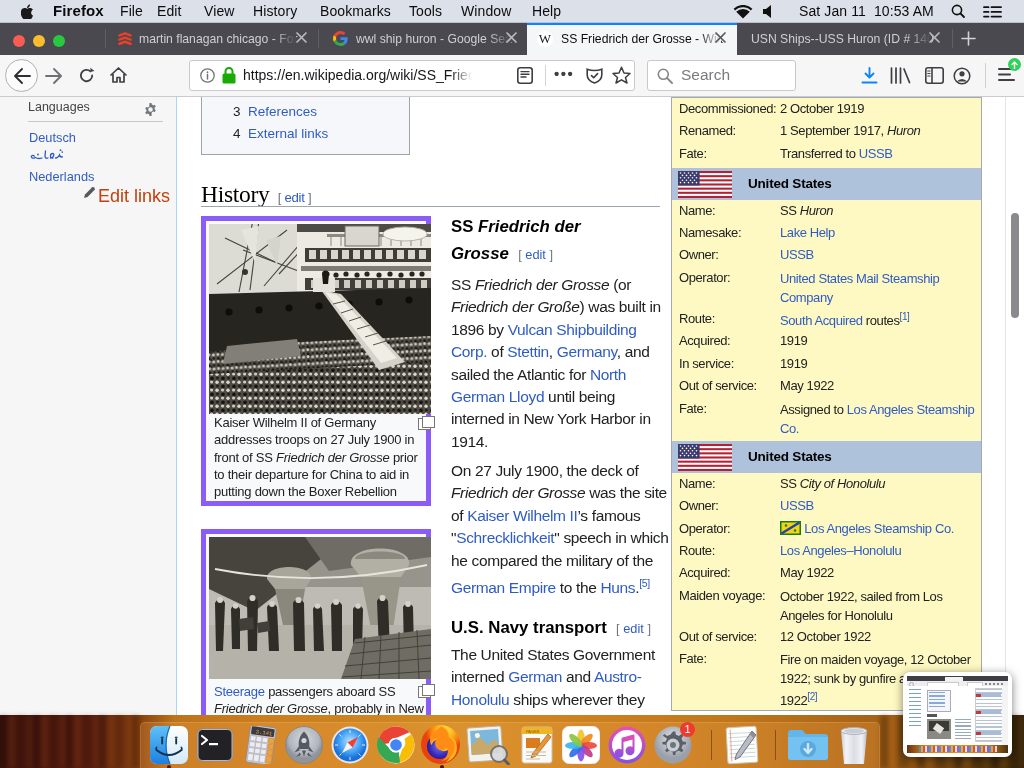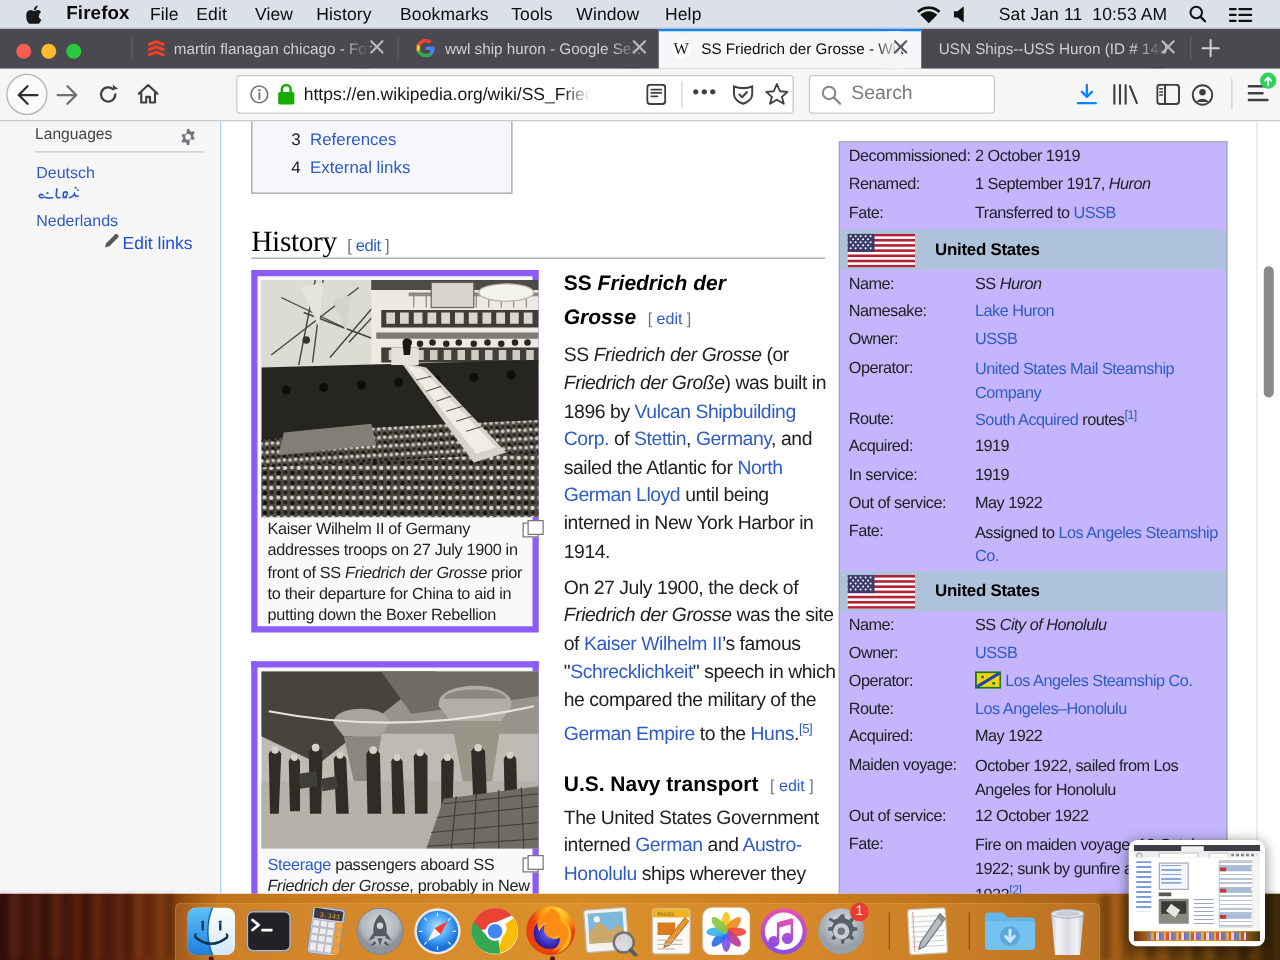--- a/index.html
+++ b/index.html
@@ -30,22 +30,22 @@
   #toc{position:absolute;left:201px;top:-8px;width:209px;height:67px;
      background:#f5f7fb;border:1px solid #9ea3aa;box-sizing:border-box;}
   .h2line{position:absolute;left:201px;top:110px;width:459px;height:1px;background:#9ca4ac;}
   .thumb{position:absolute;left:201px;width:230px;background:#f8f9fa;border:5px solid #8b5cf6;box-sizing:border-box;}
   .thumbimg{position:absolute;left:3px;top:3px;width:222px;overflow:hidden;}
   .cap{position:absolute;left:8px;font-size:13px;letter-spacing:-0.25px;line-height:17.3px;color:#222;white-space:nowrap;}
   .txt{position:absolute;left:0;font-size:15.5px;letter-spacing:-0.35px;line-height:22.4px;color:#202122;white-space:nowrap;}
   .mag{position:absolute;width:11px;height:10px;border:1px solid #777;background:#fff;}
   .mag:before{content:"";position:absolute;left:3px;top:-3px;width:11px;height:10px;border:1px solid #777;background:#fff;}
   
-  #ibox{position:absolute;left:671px;top:17px;width:311px;height:614px;
-    background:#c4b5fd;border:1px solid #a2a9b1;box-sizing:border-box;font-size:13px;letter-spacing:-0.4px;color:#202122;text-decoration:underline;}
+  #ibox{position:absolute;left:671px;top:1px;width:311px;height:614px;
+    background:#fef9c3;border:1px solid #a2a9b1;box-sizing:border-box;font-size:13px;letter-spacing:-0.4px;color:#202122;text-decoration:underline;}
   .irow{position:absolute;left:7px;width:298px;white-space:nowrap;}
   .ival{position:absolute;left:101px;top:0;}
   .ihead{position:absolute;left:0;width:309px;height:32px;background:#aec2dc;}
   .ihead .fl{position:absolute;left:6px;top:2.5px;}
   .ihead .ht{position:absolute;left:76px;top:8px;font-weight:bold;font-size:13.5px;letter-spacing:-0.2px;color:#000;}
   
   #deskstrip{left:0;top:715px;width:1024px;height:53px;z-index:10;
     background:linear-gradient(90deg,#3a120c 0%,#551c0e 9%,#84400f 13.5%,#bd731a 17%,#ca7d1e 25%,#d18a22 45%,#ca7d1e 62%,#bf761a 72%,#a66115 86%,#63400e 94%,#33240a 100%);}
   #dock{position:absolute;left:140px;top:722px;width:740px;height:46px;z-index:11;
     background:rgba(255,175,85,0.22);border-radius:5px 5px 0 0;
@@ -76,21 +76,21 @@
           <path d="M19 9 q-3 1 -3 -2 L16.5 2"></path>
           <path d="M13 9 q-4 1.2 -6.5 -0.5"></path>
           <path d="M5.5 9 q-3 0.8 -3.2 -1.8 q1.8 -1.5 3 0"></path>
         </g>
         <g fill="#2f5cc4">
           <circle cx="31.5" cy="1.2" r="0.9"></circle>
           <circle cx="9" cy="5.5" r="0.9"></circle>
         </g>
       </svg>
     <div class="abs lk" style="left:29px;top:73px;font-size:12.8px;">Nederlands</div>
-    <div class="abs" style="left:98px;top:90px;font-size:14px;color:#1d4ed8;">Edit links</div>
+    <div class="abs" style="left:98px;top:90px;font-size:18px;color:#c2410c;">Edit links</div>
     <svg class="abs" style="left:84px;top:91px;" width="11" height="11" viewBox="0 0 11 11">
         <path fill="#54595d" d="M0 11 L1 7.5 L8.2 0.3 a1 1 0 0 1 1.4 0 L10.7 1.4 a1 1 0 0 1 0 1.4 L3.5 10 Z"></path>
       </svg>
 
     <div id="toc">
       <div class="abs" style="left:31px;top:15px;font-size:13.5px;color:#202122;">3&nbsp;&nbsp;<span class="lk">References</span></div>
       <div class="abs" style="left:31px;top:37px;font-size:13.5px;color:#202122;">4&nbsp;&nbsp;<span class="lk">External links</span></div>
     </div>
 
     <div class="abs" style="left:201px;top:85px;font-family:'Liberation Serif',serif;font-size:23.5px;letter-spacing:-0.3px;color:#000;">History <span style="font-size:13.2px;color:#72777d;font-family:'Liberation Sans',sans-serif;">&nbsp;&nbsp;[ <span class="lk">edit</span> ]</span></div>
@@ -304,21 +304,21 @@
               <circle cx="2.5" cy="11.6" r="0.8"></circle>
               <circle cx="6.5" cy="11.6" r="0.8"></circle>
               <circle cx="10.5" cy="11.6" r="0.8"></circle>
               <circle cx="14.5" cy="11.6" r="0.8"></circle>
               <circle cx="18.5" cy="11.6" r="0.8"></circle>
             </g>
           </svg>
           <span class="ht">United States</span>
         </div>
       <div class="irow" style="top:105px;">Name:<span class="ival">SS <i>Huron</i></span></div>
-      <div class="irow" style="top:127px;">Namesake:<span class="ival lk">Lake Huron</span></div>
+      <div class="irow" style="top:127px;">Namesake:<span class="ival lk">Lake Help</span></div>
       <div class="irow" style="top:149px;">Owner:<span class="ival lk">USSB</span></div>
       <div class="irow" style="top:172px;">Operator:<span class="ival lk" style="line-height:18.5px;">United States Mail Steamship<br>Company</span></div>
       <div class="irow" style="top:213px;">Route:<span class="ival"><span class="lk">South Acquired</span> routes<sup style="font-size:10px;" class="lk">[1]</sup></span></div>
       <div class="irow" style="top:235px;">Acquired:<span class="ival">1919</span></div>
       <div class="irow" style="top:258px;">In service:<span class="ival">1919</span></div>
       <div class="irow" style="top:280px;">Out of service:<span class="ival">May 1922</span></div>
       <div class="irow" style="top:303px;">Fate:<span class="ival" style="line-height:18.5px;">Assigned to <span class="lk">Los Angeles Steamship<br>Co.</span></span></div>
       <div class="ihead" style="top:343px;">
           <svg class="fl" width="54" height="27" viewBox="0 0 54 27">
             <rect width="54" height="27" fill="#fff"></rect>

